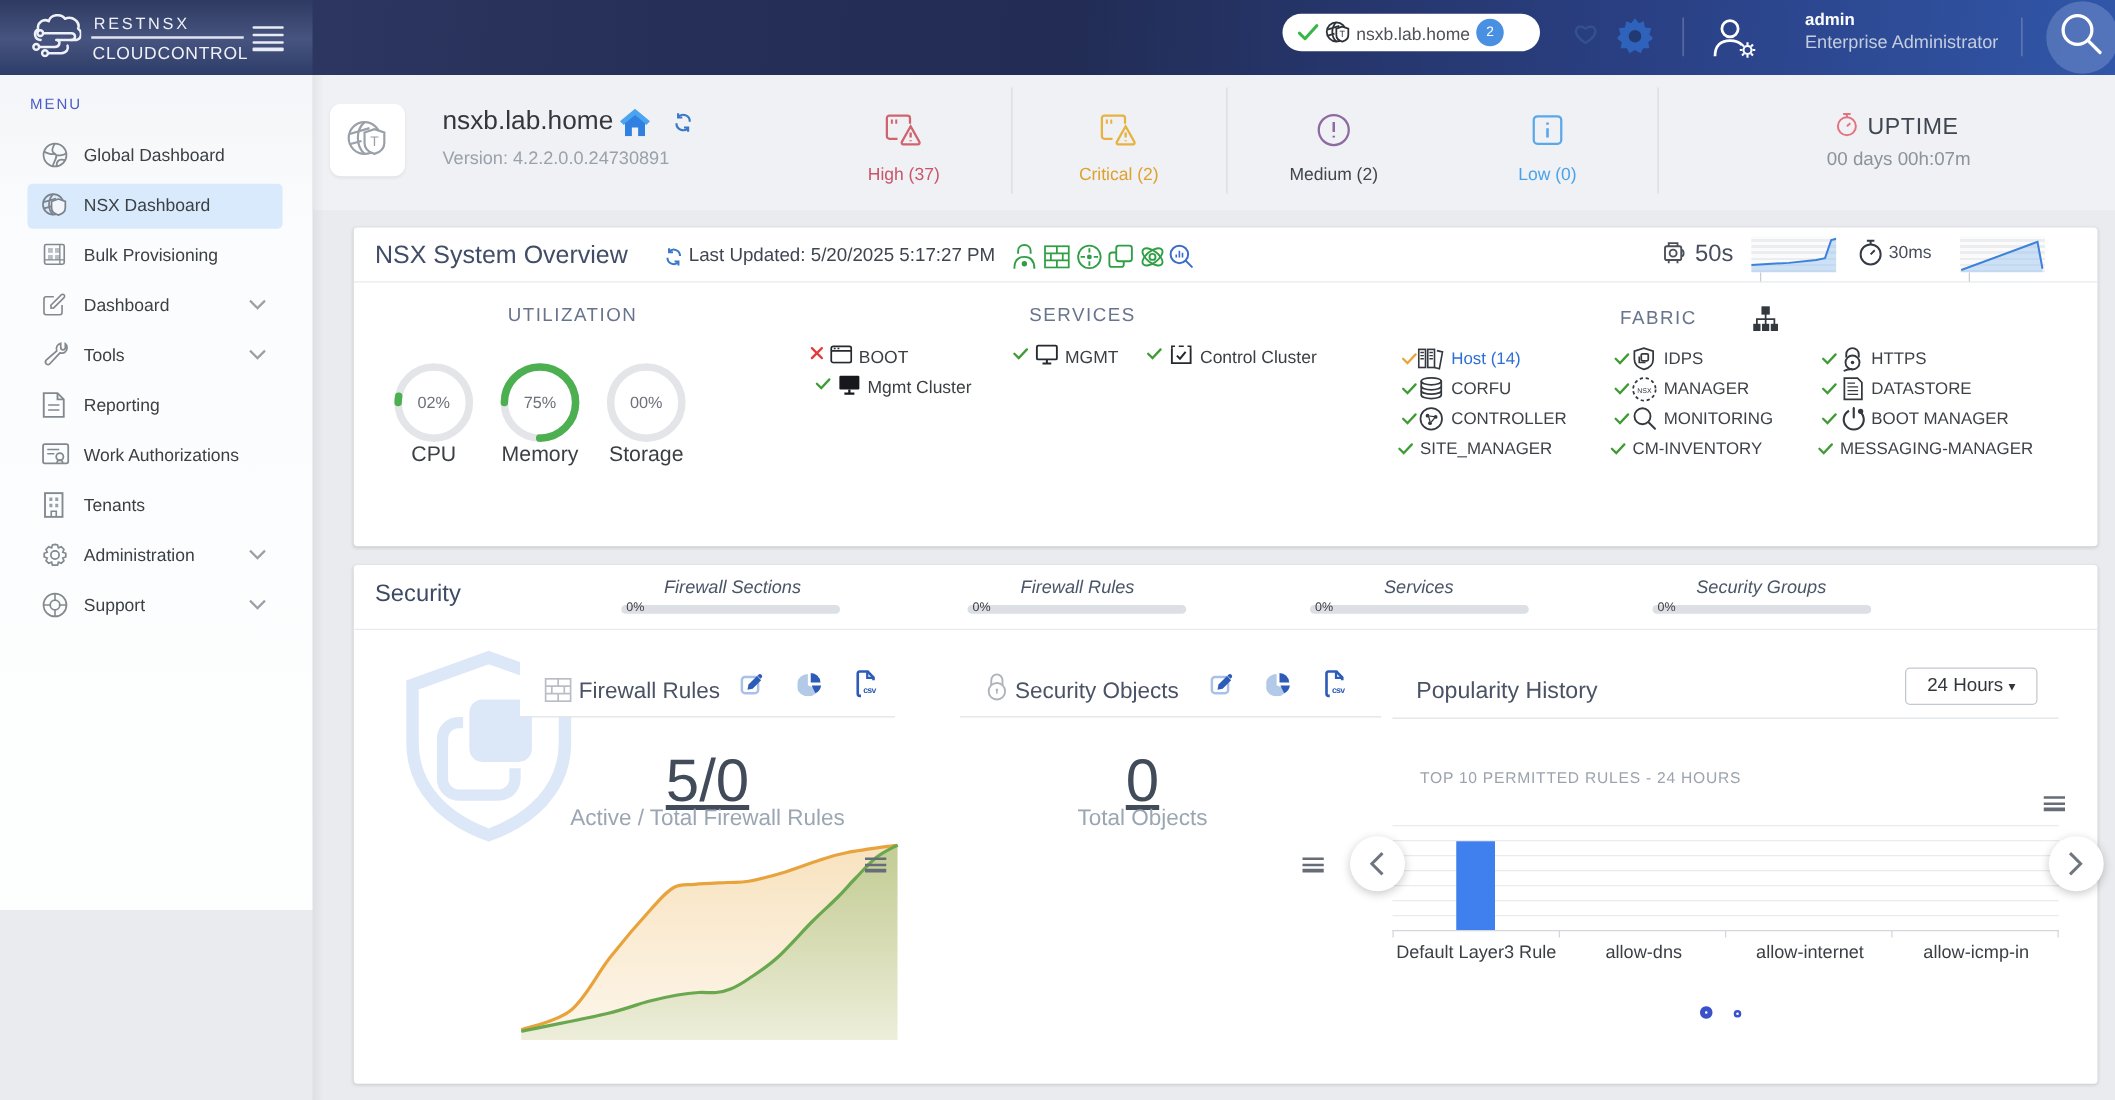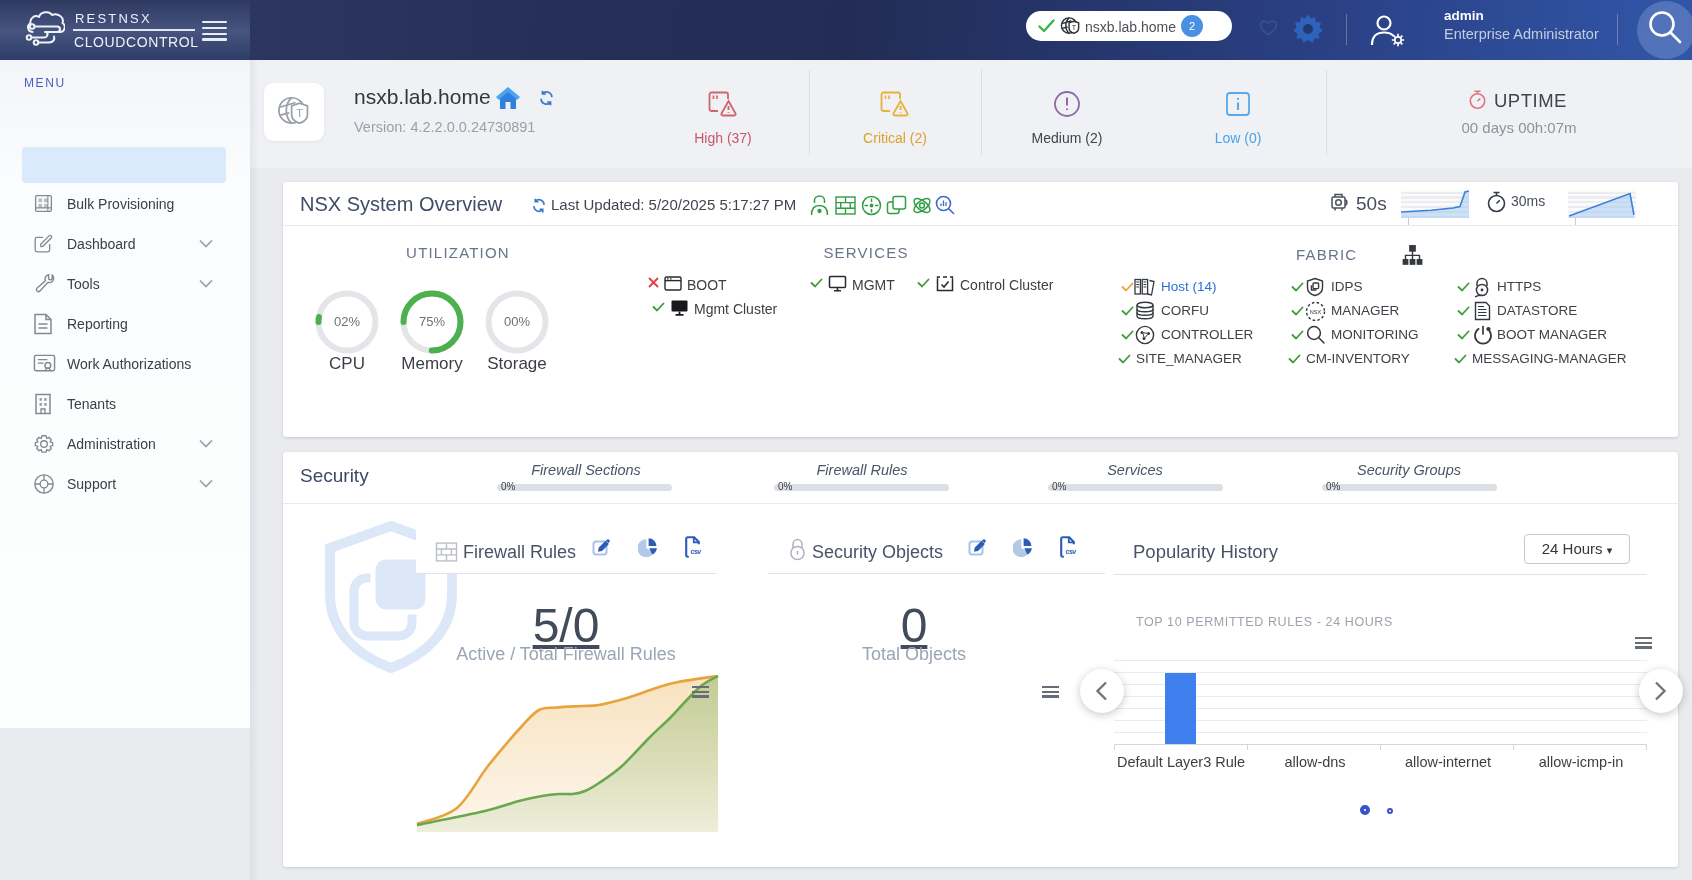--- a/index.html
+++ b/index.html
@@ -129,20 +129,35 @@
 <div class="tb-div" style="left:1617px"></div>
 <div id="searchcirc"></div>
 <svg class="abs" style="left:1645px;top:8px" width="40" height="42" viewBox="0 0 40 42" fill="none" stroke="#fff" stroke-width="2.6">
     <circle cx="17" cy="16" r="11.5"></circle>
     <path d="M25.5 24.5 L35 34" stroke-linecap="round"></path>
   </svg>
 
 <div id="sidebar">
   <div id="menu-label">MENU</div>
   <div class="nav-active"></div>
+  <div class="nav-item" style="top:44px">
+    <svg class="ic" width="22" height="22" viewBox="0 0 24 24" fill="none" stroke="#83898f" stroke-width="1.5">
+        <circle cx="12" cy="12" r="10"></circle>
+        <path d="M12 2 C8 8 10 10 12 11 C15 12.5 12 16 10 21.5 M12 11 C9 12 4 10 2.5 9 M13 12 C16 13 20 12 21.5 10.5 M13.5 21.7 C13 17 16 15 21 16.5"></path>
+      </svg>
+    <div class="txt">Global Dashboard</div>
+  </div>
+  <div class="nav-item" style="top:84px">
+    <svg class="ic" width="22" height="22" viewBox="0 0 24 24" fill="none" stroke="#7b828a" stroke-width="1.5">
+        <circle cx="10.5" cy="11.5" r="9"></circle>
+        <path d="M10.5 2.5 C5.5 7 5.5 16 10.5 20.5 M2 9.5 L13 6.3 M2.4 15 L9.5 13"></path>
+        <path d="M15 6.8 L21 8.8 L21 14.5 C21 17.8 18.3 19.9 15 20.8 C11.7 19.9 9 17.8 9 14.5 L9 8.8 Z" fill="#f2f6fb"></path>
+      </svg>
+    <div class="txt">NSX Dashboard</div>
+  </div>
   <div class="nav-item" style="top:124px">
     <svg class="ic" width="21" height="21" viewBox="0 0 24 24" fill="none" stroke="#83898f" stroke-width="1.5">
         <rect x="3" y="3" width="18" height="18" rx="1.5"></rect>
         <rect x="6.2" y="6.2" width="4.4" height="4.4" fill="#b9bec4" stroke="none"></rect>
         <rect x="12.6" y="6.2" width="4.4" height="4.4" fill="#b9bec4" stroke="none"></rect>
         <rect x="6.2" y="12.6" width="4.4" height="4.4" fill="#b9bec4" stroke="none"></rect>
         <rect x="12.6" y="12.6" width="4.4" height="4.4" fill="#b9bec4" stroke="none"></rect>
         <path d="M17 3 L17 21 M3 17 L21 17" stroke-width="1.2"></path>
       </svg>
     <div class="txt">Bulk Provisioning</div>

